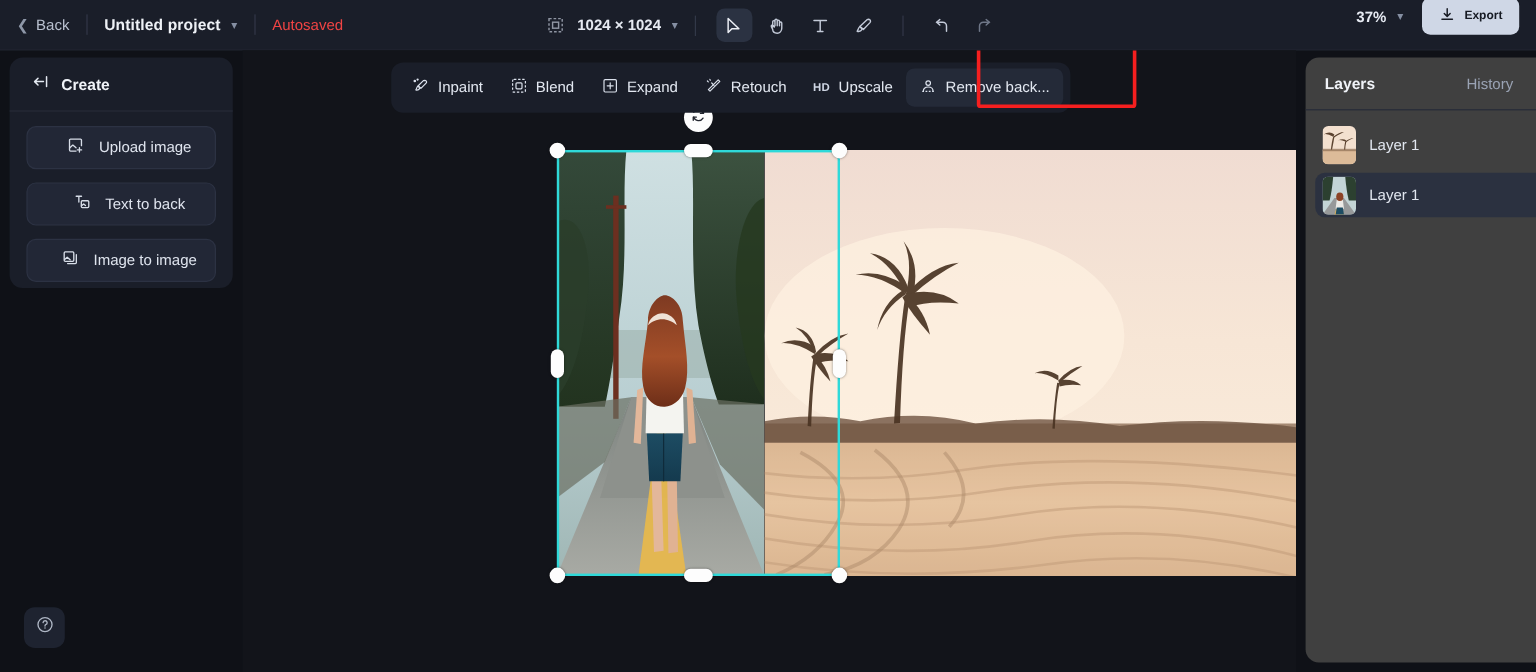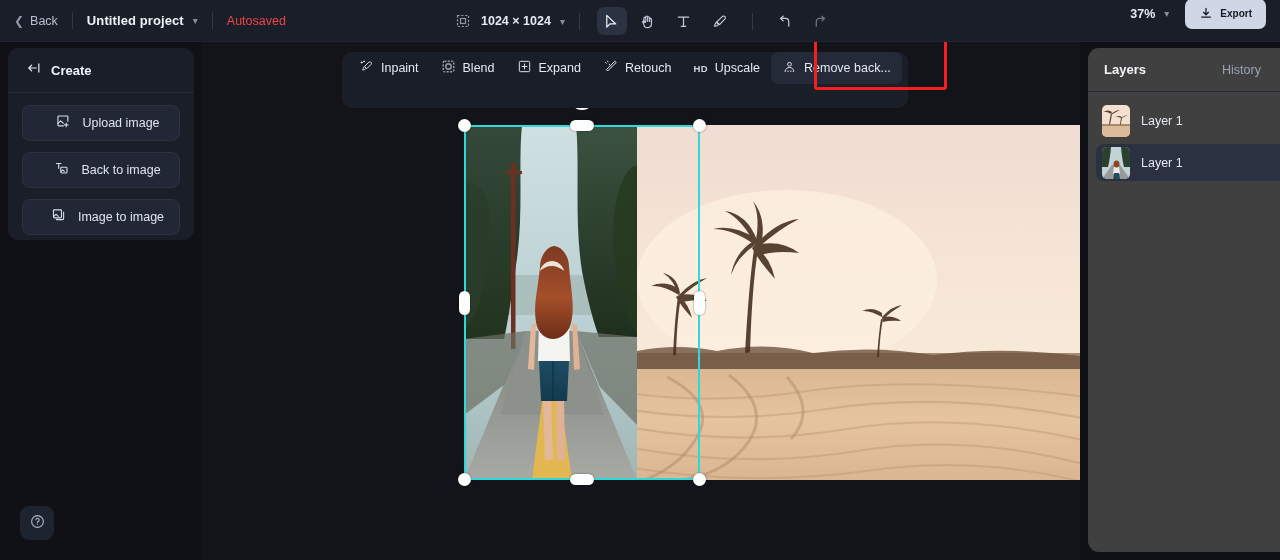--- a/index.html
+++ b/index.html
@@ -83,23 +83,23 @@
 
   
   .canvas {
     position: absolute; left: 202px; top: 42px;
     width: 878px; height: 518px; background: #12141a;
     overflow: hidden;
   }
 
   
   .pill {
-    position: absolute; left: 140px; top: 10px; height: 56px;
+    position: absolute; left: 124px; top: 10px; height: 42px;
     background: #1a1e29; border-radius: 10px;
-    display: flex; align-items: flex-start; padding: 0 6px; z-index: 30;
+    display: flex; align-items: center; padding: 0 6px; z-index: 30;
   }
   .pill-item {
     display: flex; align-items: center; gap: 7px;
     height: 32px; padding: 0 11px; border-radius: 7px;
     color: #e3e8f1; font-size: 12.5px; cursor: pointer; white-space: nowrap;
   }
   .pill-item.hl { background: #242a38; }
   .hd-badge { font-size: 9.5px; font-weight: bold; color: #cfd6e3; letter-spacing: .3px; }
   .redbox {
     position: absolute; left: 612px; top: -6px;
@@ -280,21 +280,21 @@
       </div>
 
       <div class="lp-item">
         <span>
           <svg width="16" height="16" viewBox="0 0 18 18" fill="none" stroke="#d7dde8" stroke-width="1.25" stroke-linecap="round" stroke-linejoin="round">
             <path d="M2.8 4h5M5.3 4v5.4"></path>
             <rect x="7.6" y="8.2" width="7" height="6.4" rx="1"></rect>
             <path d="M7.8 13 9.8 11.2l1.7 1.5"></path>
           </svg>
         </span>
-        <span class="lp-item-label">Back to image</span>
+        <span class="lp-item-label">Text to back</span>
       </div>
 
       <div class="lp-item">
         <span>
           <svg width="16" height="16" viewBox="0 0 18 18" fill="none" stroke="#d7dde8" stroke-width="1.25" stroke-linecap="round" stroke-linejoin="round">
             <rect x="2.8" y="3.2" width="9" height="9" rx="1"></rect>
             <path d="M3.2 10.4 5.6 8.2l2.8 2.4"></path>
             <path d="M14.2 5.8v7.4a1 1 0 0 1-1 1H6"></path>
           </svg>
         </span>

